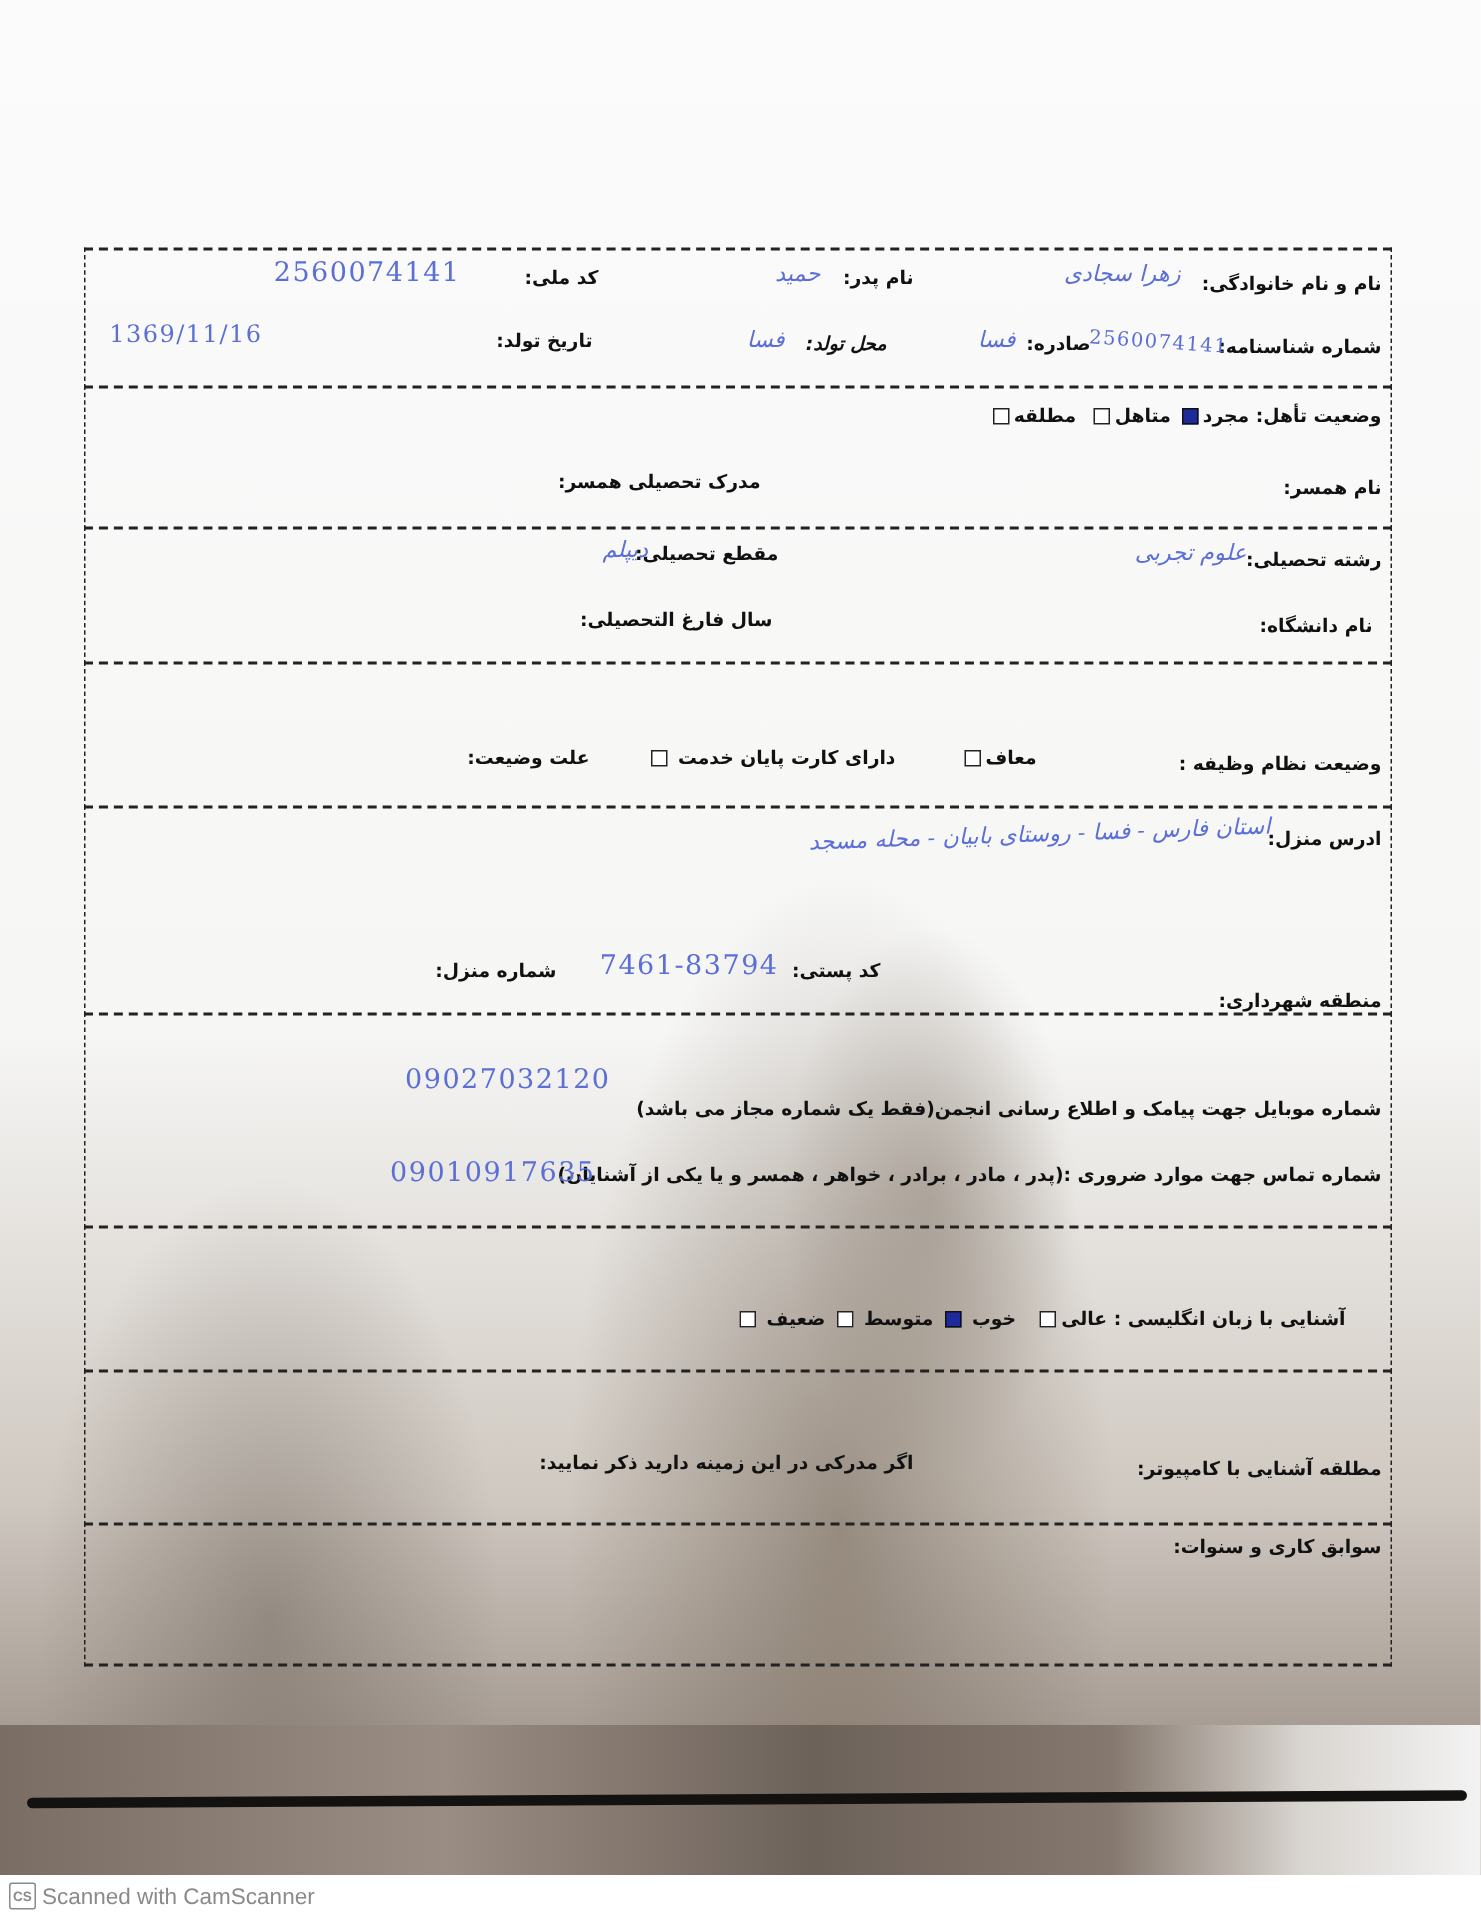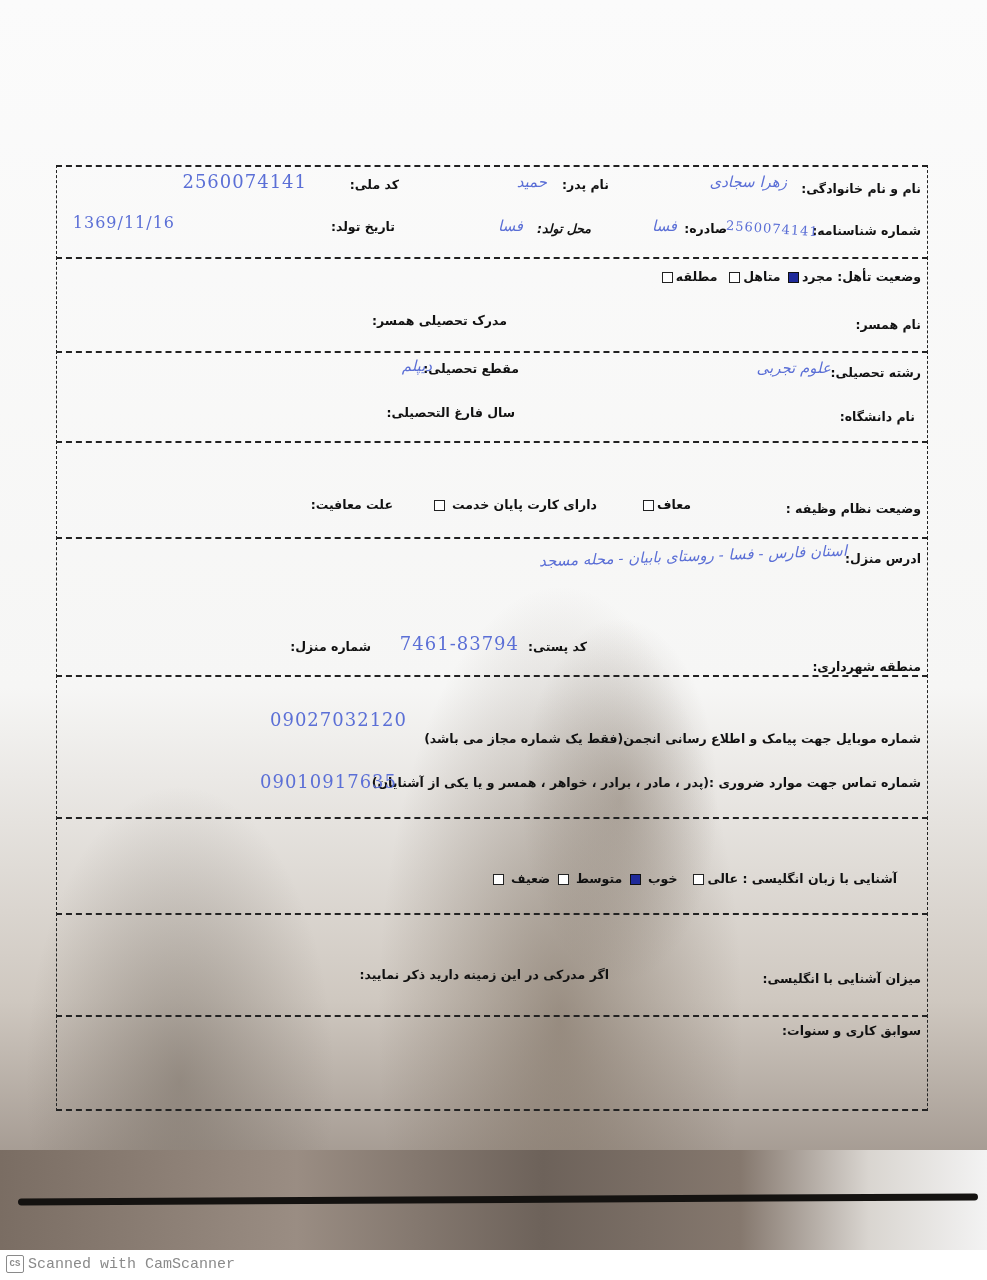--- a/index.html
+++ b/index.html
@@ -41,21 +41,21 @@
     .lbl { position:absolute; font-size:12.5px; font-weight:bold; white-space:nowrap; direction:rtl; }
     .hw { position:absolute; font-family:"DejaVu Serif", serif; color:#5b6fd6; font-size:15px; white-space:nowrap; font-style:italic; direction:rtl; }
     .hw.num { direction:ltr; font-style:normal; letter-spacing:1px; }
     .cb {
       display:inline-block; width:9px; height:9px; border:1.3px solid #222;
       vertical-align:middle; margin:0 3px; background:#fff;
     }
     .cb.checked { background:#1f2a9a; border-color:#111; }
     .cs-footer {
       position:absolute; left:6px; top:1254px; height:20px; display:flex; align-items:center;
-      color:#8a8a8a; font-size:15px; font-family:Liberation Mono, monospace;
+      color:#8a8a8a; font-size:15px; font-family:Liberation Sans, sans-serif;
     }
     .cs-logo {
       width:16px; height:16px; border:1.5px solid #8a8a8a; font-size:9px; font-weight:bold;
       display:flex; align-items:center; justify-content:center; margin-right:4px; border-radius:2px;
     }
   </style>
 </head>
 <body>
 
 <div class="paper">
@@ -100,21 +100,21 @@
       <span class="lbl" style="right:408px;top:8px;">مقطع تحصیلی:</span>
       <span class="hw" style="right:495px;top:4px;">دیپلم</span>
       <span class="lbl" style="right:12px;top:56px;">نام دانشگاه:</span>
       <span class="lbl" style="right:412px;top:52px;">سال فارغ التحصیلی:</span>
     </div>
 
     <div class="section" style="top:276px;height:96px;">
       <span class="lbl" style="right:6px;top:58px;">وضیعت نظام وظیفه :</span>
       <span class="lbl" style="right:236px;top:54px;"><span>معاف</span><span class="cb"></span></span>
       <span class="lbl" style="right:330px;top:54px;"><span>دارای کارت پایان خدمت</span> <span class="cb"></span></span>
-      <span class="lbl" style="right:534px;top:54px;">علت معافیت:</span>
+      <span class="lbl" style="right:534px;top:54px;">علت وضیعت:</span>
     </div>
 
     <div class="section" style="top:372px;height:138px;">
       <span class="lbl" style="right:6px;top:12px;">ادرس منزل:</span>
       <span class="hw" style="right:80px;top:8px;transform:rotate(-2deg);">استان فارس - فسا - روستای بابیان - محله مسجد</span>
       <span class="lbl" style="right:6px;top:120px;">منطقه شهرداری:</span>
       <span class="lbl" style="right:340px;top:100px;">کد پستی:</span>
       <span class="hw num" style="right:408px;top:94px;font-size:18px;">7461-83794</span>
       <span class="lbl" style="right:556px;top:100px;">شماره منزل:</span>
     </div>
@@ -130,21 +130,21 @@
       <div class="lbl" style="right:30px;top:52px;">
         <span>آشنایی با زبان انگلیسی :</span>
         <span>عالی</span><span class="cb"></span>
         &nbsp;&nbsp;<span>خوب</span> <span class="cb checked"></span>
         <span>متوسط</span> <span class="cb"></span>
         <span>ضعیف</span> <span class="cb"></span>
       </div>
     </div>
 
     <div class="section" style="top:748px;height:102px;">
-      <span class="lbl" style="right:6px;top:56px;">میزان آشنایی با انگلیسی:</span>
+      <span class="lbl" style="right:6px;top:56px;">مطلقه آشنایی با کامپیوتر:</span>
       <span class="lbl" style="right:318px;top:52px;">اگر مدرکی در این زمینه دارید ذکر نمایید:</span>
     </div>
 
     <div class="section last" style="top:850px;height:92px;">
       <span class="lbl" style="right:6px;top:6px;">سوابق کاری و سنوات:</span>
     </div>
   </div>
 </div>
 
 <div class="cs-footer">

